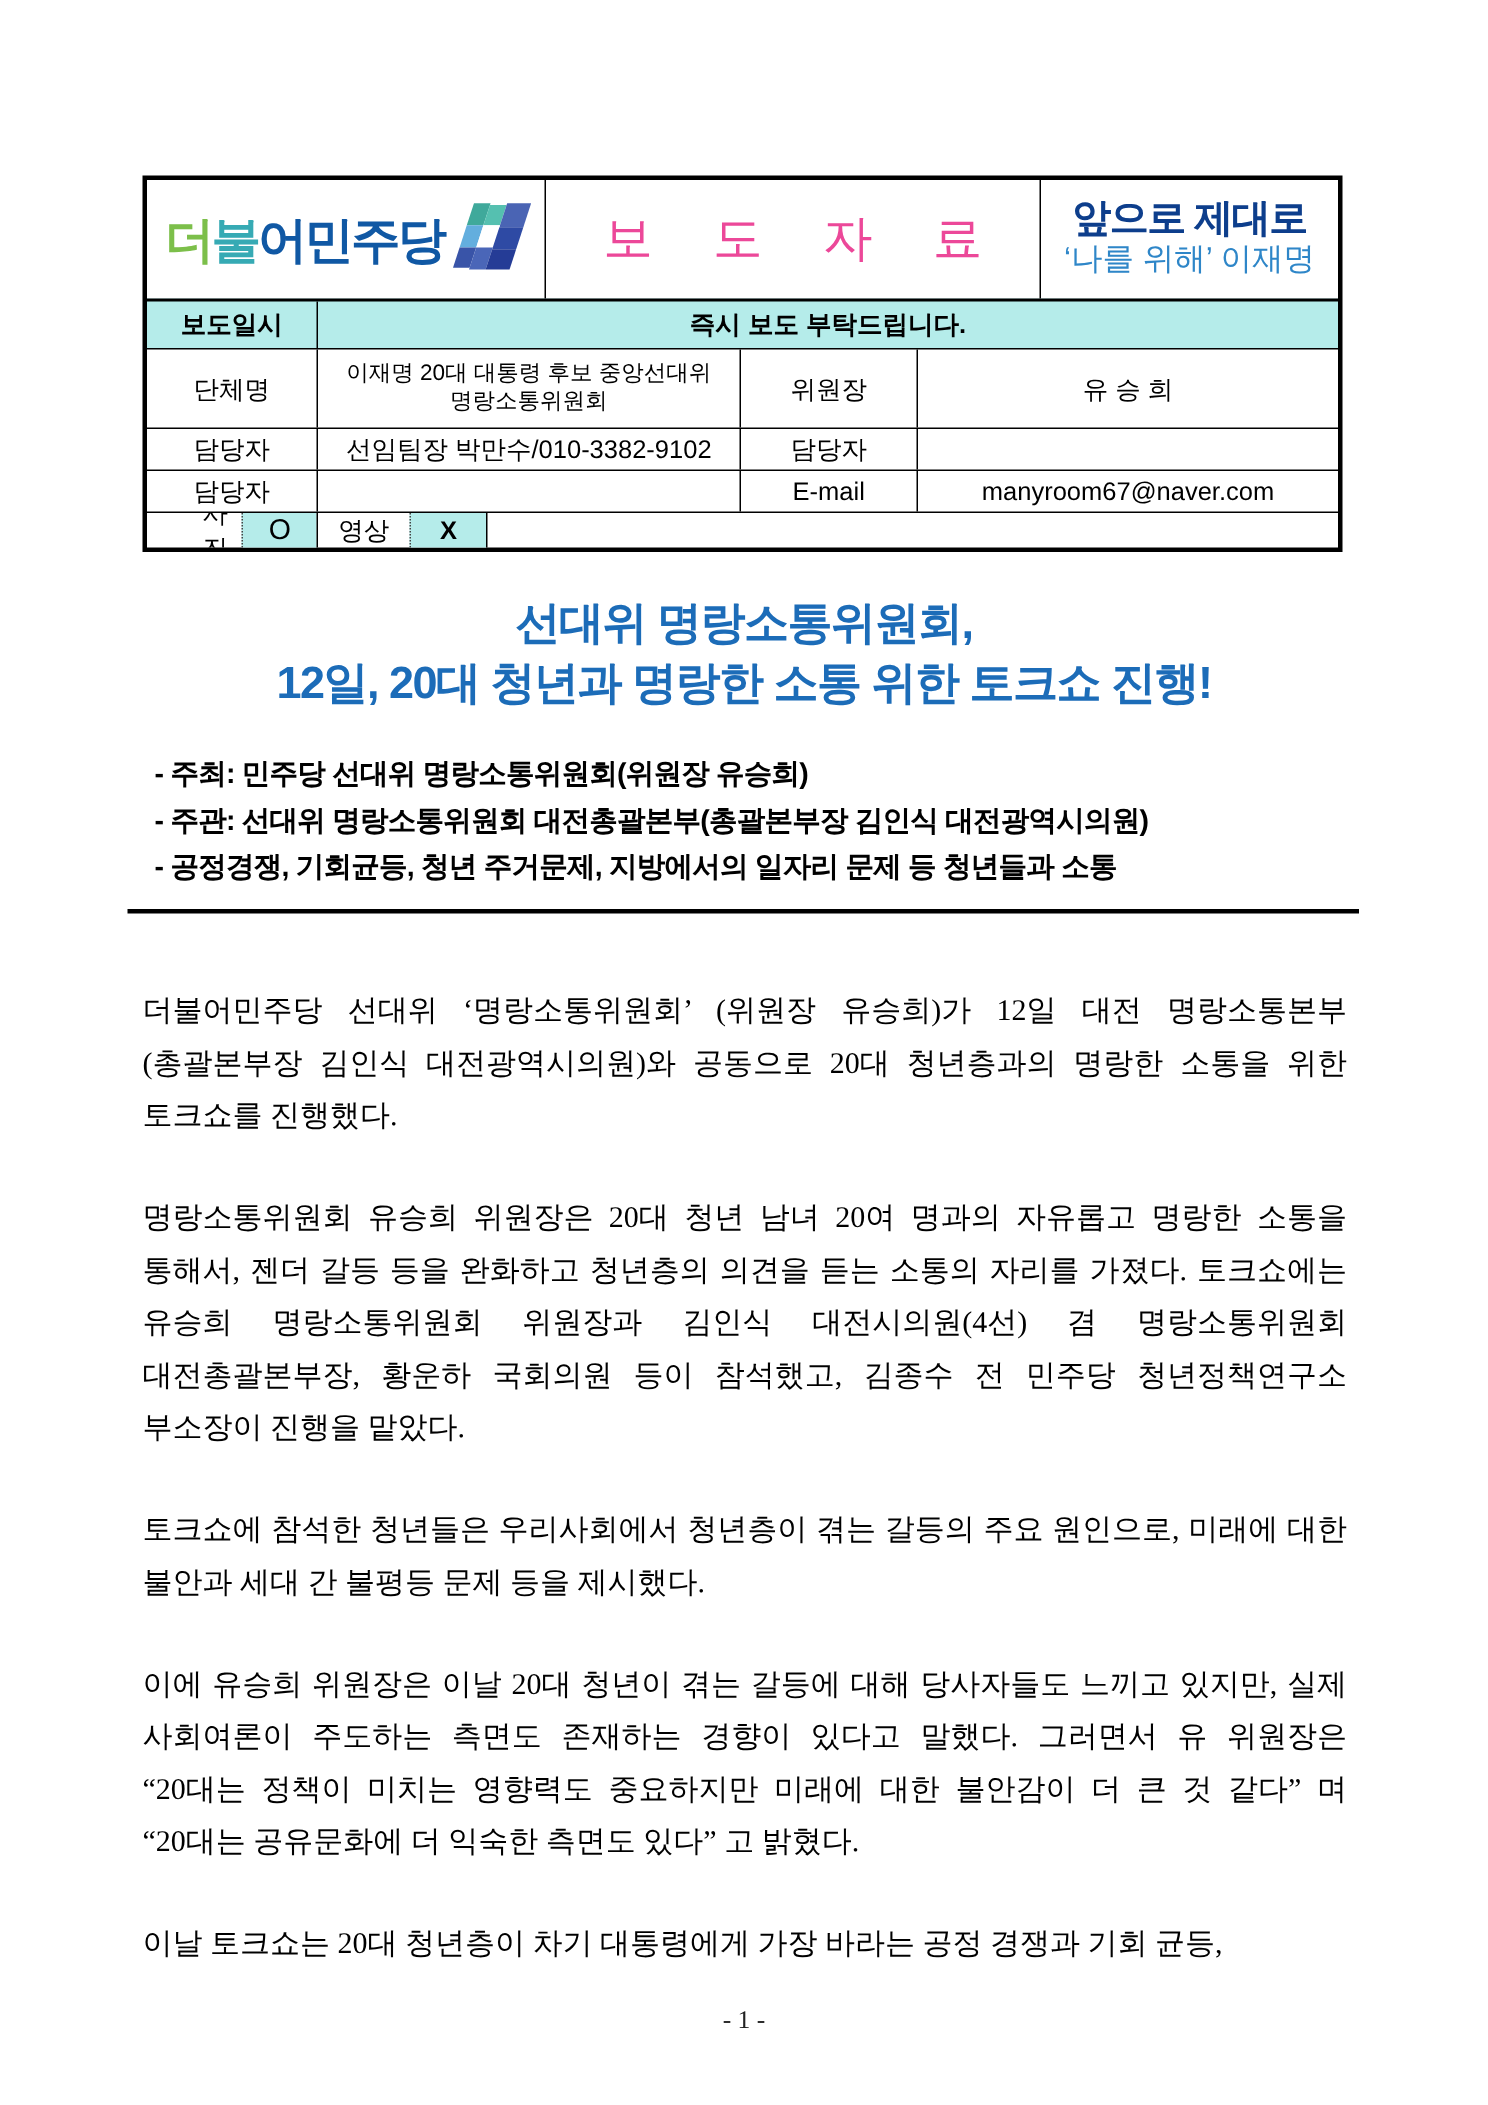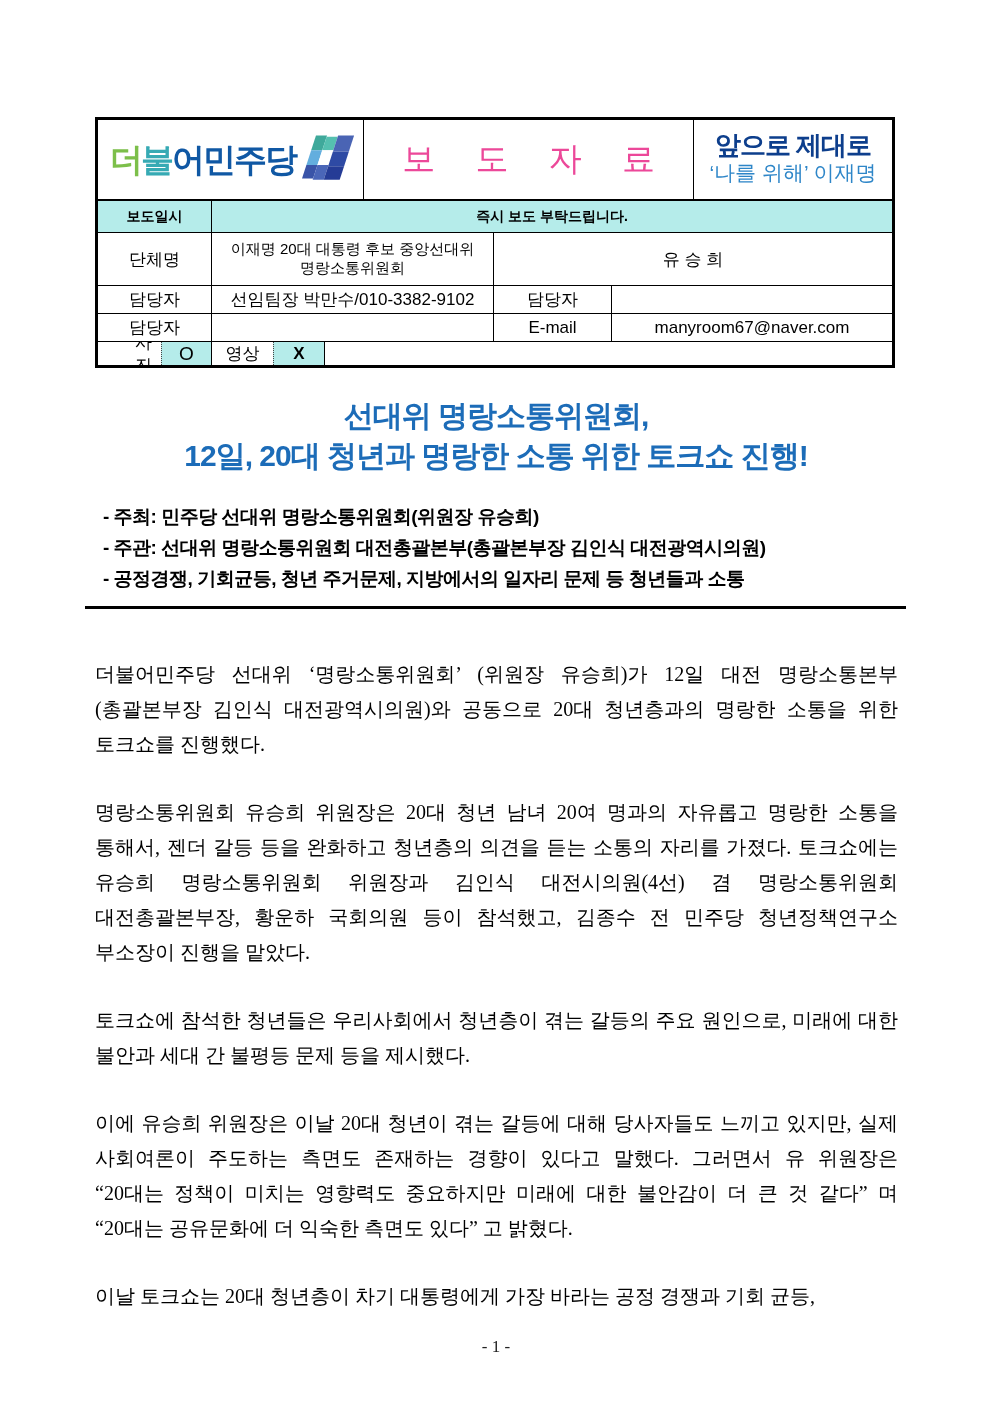--- a/index.html
+++ b/index.html
@@ -57,21 +57,21 @@
     white-space: nowrap;
     padding-left: 16px;
   }
 
   .slogan1 { font-weight: 800; font-size: 26px; letter-spacing: -1px; line-height: 1.1; }
   .slogan2 { font-size: 21px; letter-spacing: 0px; line-height: 1.2; padding-bottom: 3px; }
   .slogan-underline { width: 196px; height: 3px; background: linear-gradient(to right, #29b5e8 50%, #0d3e8c 50%); }
 
   
   .r-release { height: 33px; background: #b5ecea; font-weight: 700; }
-  .r-release .cell { font-size: 14px; }
+  .r-release .cell { font-size: 17px; }
   .r-org { height: 53px; }
   .r-contact { height: 28px; }
   .r-media { height: 24px; }
 
   .c1 { width: 113px; }
   .c2 { width: 282px; flex-direction: column; line-height: 1.25; }
   .c3 { width: 118px; }
   .c4 { flex: 1; }
   .span-rest { flex: 1; }
 
@@ -173,20 +173,21 @@
       <div class="cell c1">보도일시</div>
       <div class="cell span-rest">즉시 보도 부탁드립니다.</div>
     </div>
 
     <div class="t-row r-org">
       <div class="cell c1">단체명</div>
       <div class="cell c2 cell-2line">
         <span>이재명 20대 대통령 후보 중앙선대위</span>
         <span>명랑소통위원회</span>
       </div>
+      <div class="cell c3">위원장</div>
       <div class="cell c4">유 승 희</div>
     </div>
 
     <div class="t-row r-contact">
       <div class="cell c1">담당자</div>
       <div class="cell c2">선임팀장 박만수/010-3382-9102</div>
       <div class="cell c3">담당자</div>
       <div class="cell c4"></div>
     </div>
 

